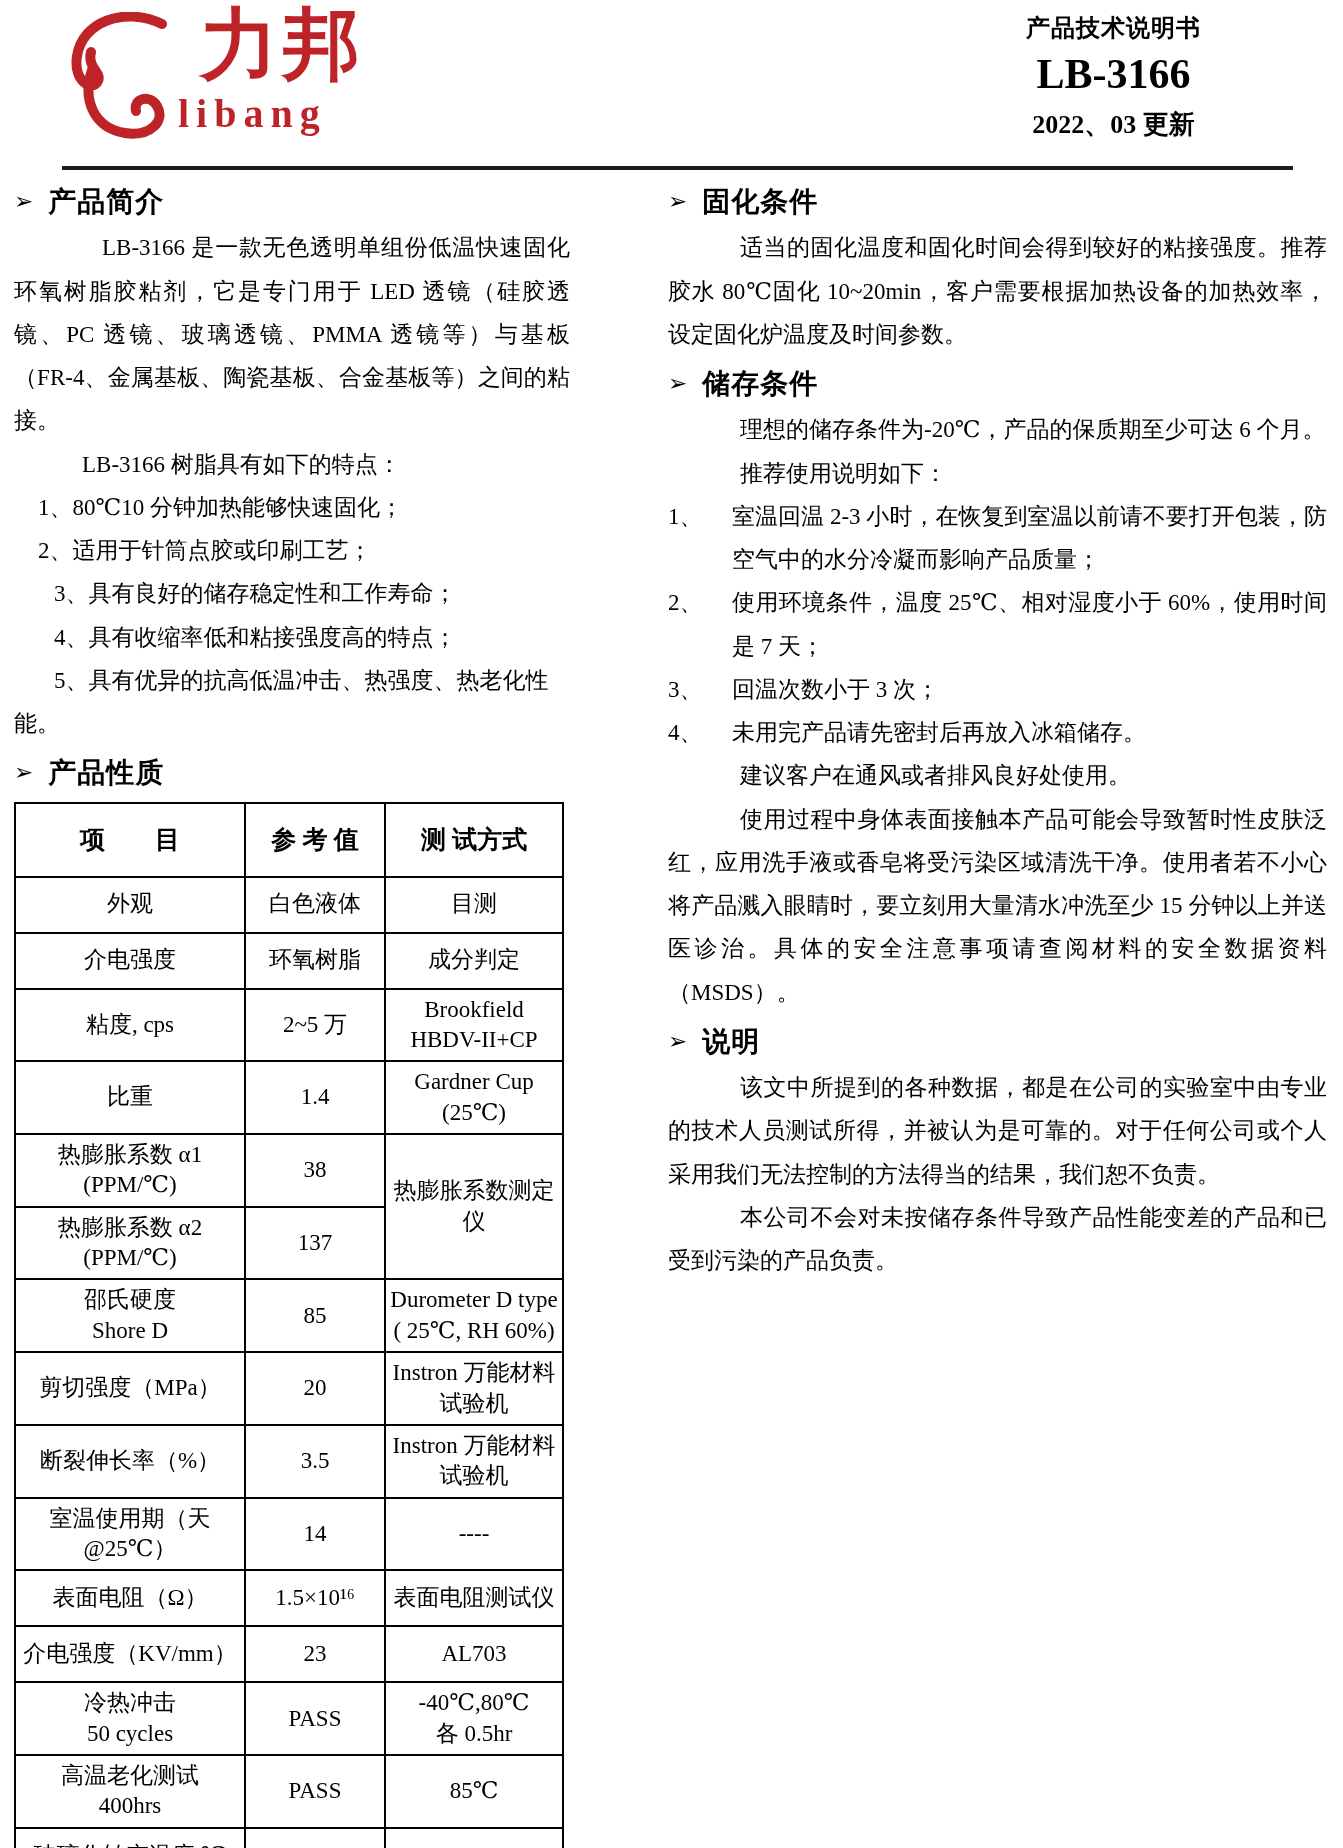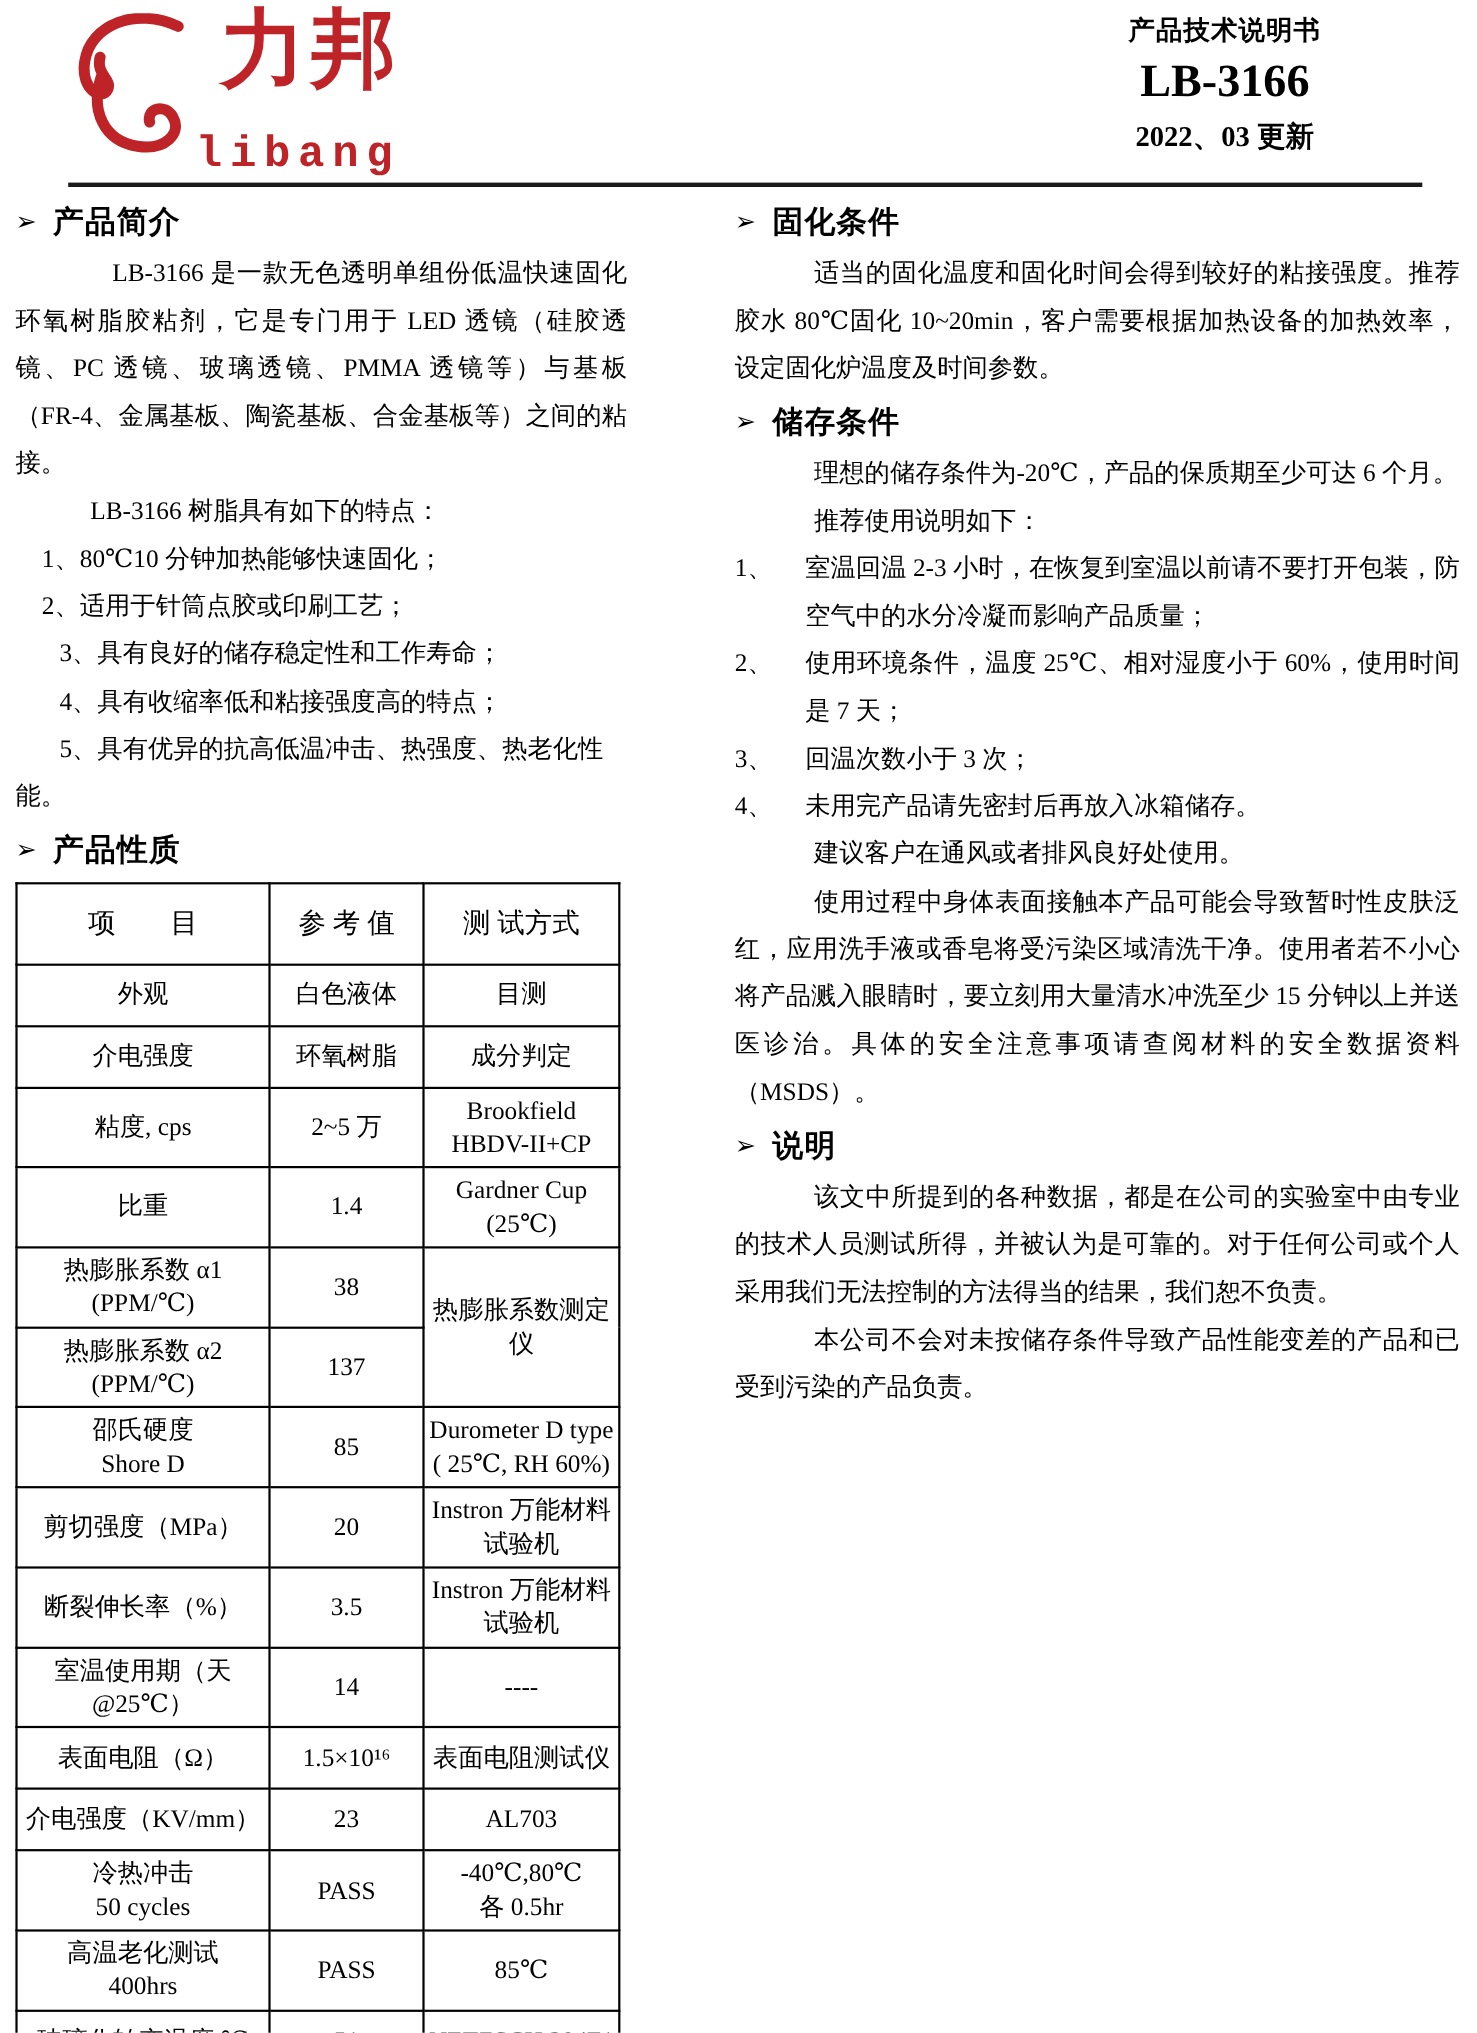--- a/index.html
+++ b/index.html
@@ -11,21 +11,21 @@
     font-size:23px;
     line-height:1.88;
   }
   .page { position:relative; width:1343px; height:1848px; padding:8px 14px 16px 14px; overflow:hidden; }
 
   
   .top { display:flex; justify-content:space-between; align-items:flex-start; height:152px; }
   .logo { position:relative; width:380px; height:150px; margin-left:48px; }
   .logo-mark { position:absolute; left:0; top:4px; }
   .logo-zh { position:absolute; left:138px; top:-6px; font-size:78px; font-weight:bold; color:#be2328; letter-spacing:4px; line-height:1.1; font-family:"Liberation Serif","DejaVu Serif",serif; }
-  .logo-en { position:absolute; left:116px; top:84px; font-size:40px; font-weight:bold; color:#be2328; letter-spacing:7px; font-family:Liberation Mono, monospace; line-height:1.1;margin-top:28px; }
+  .logo-en { position:absolute; left:116px; top:84px; font-size:40px; font-weight:bold; color:#be2328; letter-spacing:7px; font-family:Liberation Serif, serif; line-height:1.1; }
   .doc-meta { text-align:center; margin-right:128px; margin-top:4px; line-height:1.35; }
   .doc-type  { font-size:24px; font-weight:bold; letter-spacing:1px; }
   .doc-model { font-size:42px; font-weight:bold; margin-top:2px; }
   .doc-update{ font-size:26px; font-weight:bold; margin-top:4px; }
 
   .rule { border:none; border-top:4px solid #1b1b1b; margin:6px 36px 0 48px; }
 
   
   .cols { display:flex; margin-top:4px; }
   .col-left  { width:556px; flex:none; }
@@ -51,21 +51,21 @@
   table.props col.c1 { width:230px; }
   table.props col.c2 { width:140px; }
   table.props col.c3 { width:178px; }
   table.props th, table.props td {
     border:2px solid #000;
     text-align:center; vertical-align:middle;
     padding:5px 3px;
     line-height:1.32;
     white-space:pre-line;
   }
-  table.props th { font-size:25px; font-weight:normal; height:74px;border-radius:20px; }
+  table.props th { font-size:25px; font-weight:bold; height:74px;border-radius:20px; }
   table.props td { font-size:23px; height:56px; }
 
   .mt-storage { margin-top:52px; }
   .mt-notice  { margin-top:40px; }
   .mt-explain { margin-top:96px; }
 </style>
 </head>
 <body>
 
 <div class="page">

